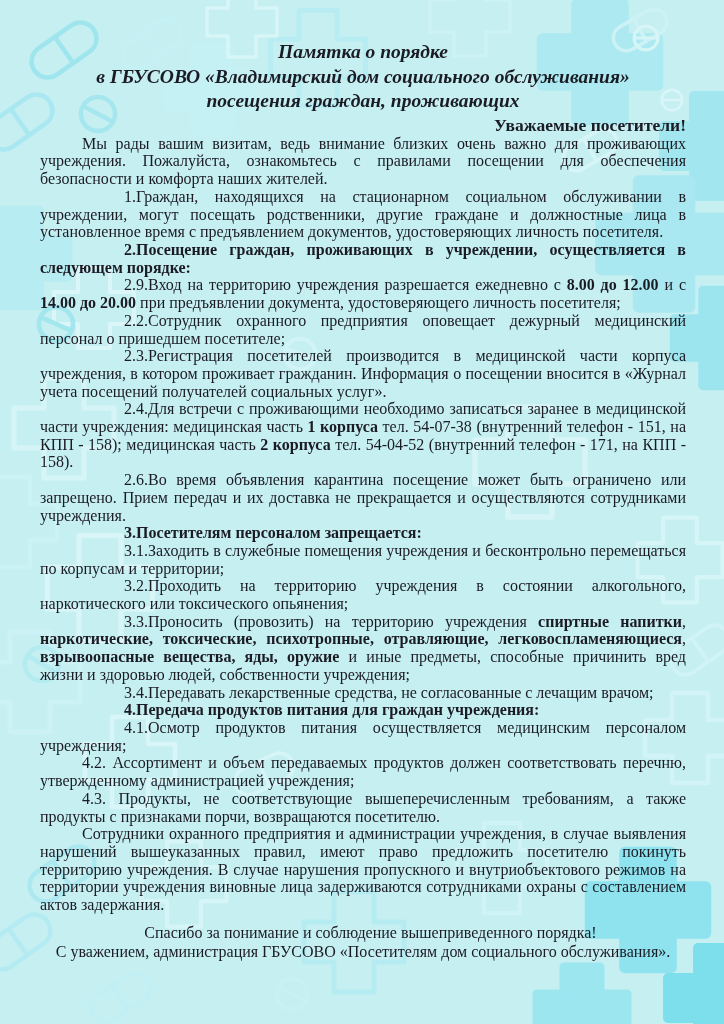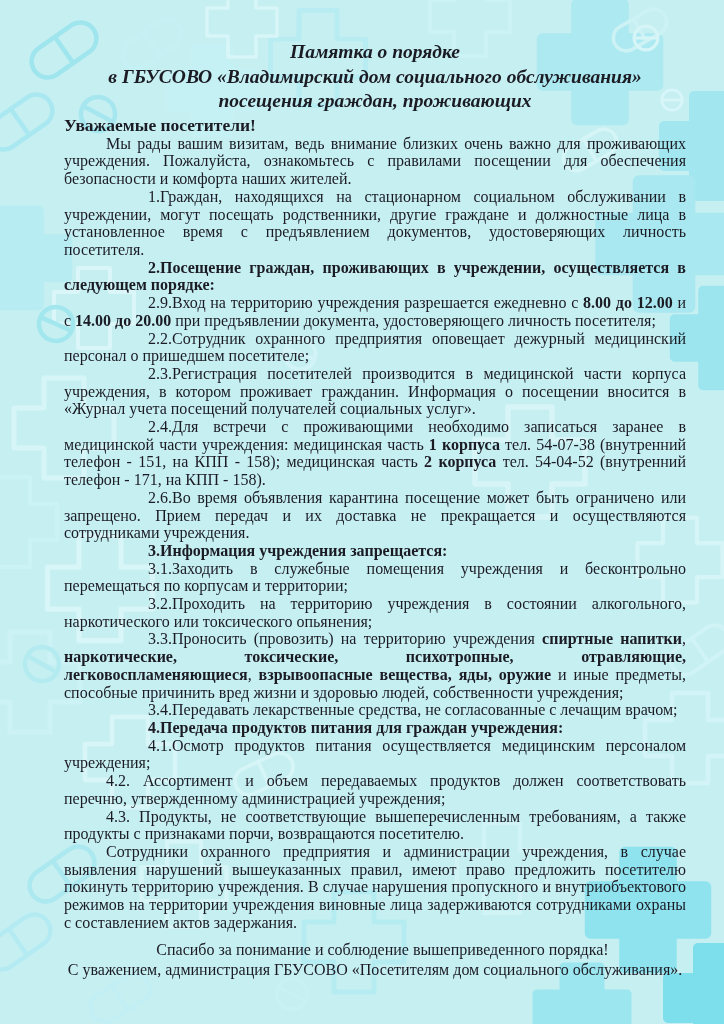--- a/index.html
+++ b/index.html
@@ -11,31 +11,31 @@
     background: #c6eff2;
     overflow: hidden;
     font-family: "Liberation Serif", "DejaVu Serif", serif;
     color: #1b1b24;
   }
   .bg-svg { position: absolute; top: 0; left: 0; }
   .content {
     position: relative;
     box-sizing: border-box;
     width: 724px;
-    padding: 40px 38px 0 64px;
+    padding: 40px 38px 0 40px;
   }
   .title {
     text-align: center;
     font-weight: bold;
     font-style: italic;
     font-size: 19.5px;
     line-height: 24.6px;
   }
   .greeting {
-    text-align: left;
+    text-align: right;
     font-weight: bold;
     font-size: 17.5px;
     line-height: 19px;
     margin-top: 2px;
   }
   .body-text p.para {
     margin: 0;
     font-size: 16px;
     line-height: 17.7px;
     text-align: justify;
@@ -127,21 +127,21 @@
 
     <div class="body-text" id="paragraphs">
         <p class="para"><span>Мы рады вашим визитам, ведь внимание близких очень важно для проживающих учреждения. Пожалуйста, ознакомьтесь с правилами посещении для обеспечения безопасности и комфорта наших жителей.</span></p>
         <p class="para"><span class="num">1.</span><span>Граждан, находящихся на стационарном социальном обслуживании в учреждении, могут посещать родственники, другие граждане и должностные лица в установленное время с предъявлением документов, удостоверяющих личность посетителя.</span></p>
         <p class="para bold"><span class="num">2.</span><span class="b">Посещение граждан, проживающих в учреждении, осуществляется в следующем порядке:</span></p>
         <p class="para"><span class="num">2.9.</span><span>Вход на территорию учреждения разрешается ежедневно с </span><span class="b">8.00 до 12.00</span><span> и с </span><span class="b">14.00 до 20.00</span><span> при предъявлении документа, удостоверяющего личность посетителя;</span></p>
         <p class="para"><span class="num">2.2.</span><span>Сотрудник охранного предприятия оповещает дежурный медицинский персонал о пришедшем посетителе;</span></p>
         <p class="para"><span class="num">2.3.</span><span>Регистрация посетителей производится в медицинской части корпуса учреждения, в котором проживает гражданин. Информация о посещении вносится в «Журнал учета посещений получателей социальных услуг».</span></p>
         <p class="para"><span class="num">2.4.</span><span>Для встречи с проживающими необходимо записаться заранее в медицинской части учреждения: медицинская часть </span><span class="b">1 корпуса</span><span> тел. 54-07-38 (внутренний телефон - 151, на КПП - 158); медицинская часть </span><span class="b">2 корпуса</span><span> тел. 54-04-52 (внутренний телефон - 171, на КПП - 158).</span></p>
         <p class="para"><span class="num">2.6.</span><span>Во время объявления карантина посещение может быть ограничено или запрещено. Прием передач и их доставка не прекращается и осуществляются сотрудниками учреждения.</span></p>
-        <p class="para bold"><span class="num">3.</span><span class="b">Информация учреждения запрещается:</span></p>
+        <p class="para bold"><span class="num">3.</span><span class="b">Посетителям персоналом запрещается:</span></p>
         <p class="para"><span class="num">3.1.</span><span>Заходить в служебные помещения учреждения и бесконтрольно перемещаться по корпусам и территории;</span></p>
         <p class="para"><span class="num">3.2.</span><span>Проходить на территорию учреждения в состоянии алкогольного, наркотического или токсического опьянения;</span></p>
         <p class="para"><span class="num">3.3.</span><span>Проносить (провозить) на территорию учреждения </span><span class="b">спиртные напитки</span><span>, </span><span class="b">наркотические, токсические, психотропные, отравляющие, легковоспламеняющиеся</span><span>, </span><span class="b">взрывоопасные вещества, яды, оружие</span><span> и иные предметы, способные причинить вред жизни и здоровью людей, собственности учреждения;</span></p>
         <p class="para"><span class="num">3.4.</span><span>Передавать лекарственные средства, не согласованные с лечащим врачом;</span></p>
         <p class="para bold"><span class="num">4.</span><span class="b">Передача продуктов питания для граждан учреждения:</span></p>
         <p class="para"><span class="num">4.1.</span><span>Осмотр продуктов питания осуществляется медицинским персоналом учреждения;</span></p>
         <p class="para"><span class="num-inline">4.2. </span><span>Ассортимент и объем передаваемых продуктов должен соответствовать перечню, утвержденному администрацией учреждения;</span></p>
         <p class="para"><span class="num-inline">4.3. </span><span>Продукты, не соответствующие вышеперечисленным требованиям, а также продукты с признаками порчи, возвращаются посетителю.</span></p>
         <p class="para"><span>Сотрудники охранного предприятия и администрации учреждения, в случае выявления нарушений вышеуказанных правил, имеют право предложить посетителю покинуть территорию учреждения. В случае нарушения пропускного и внутриобъектового режимов на территории учреждения виновные лица задерживаются сотрудниками охраны с составлением актов задержания.</span></p>
       </div>

